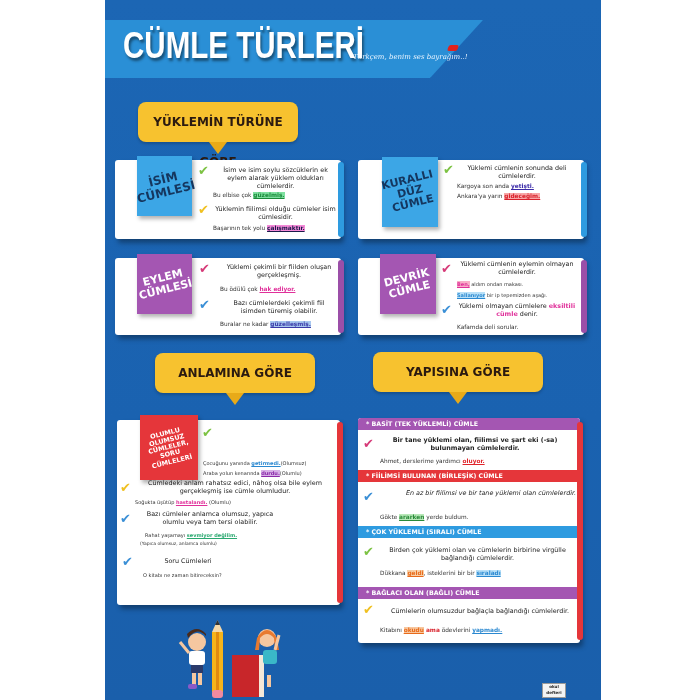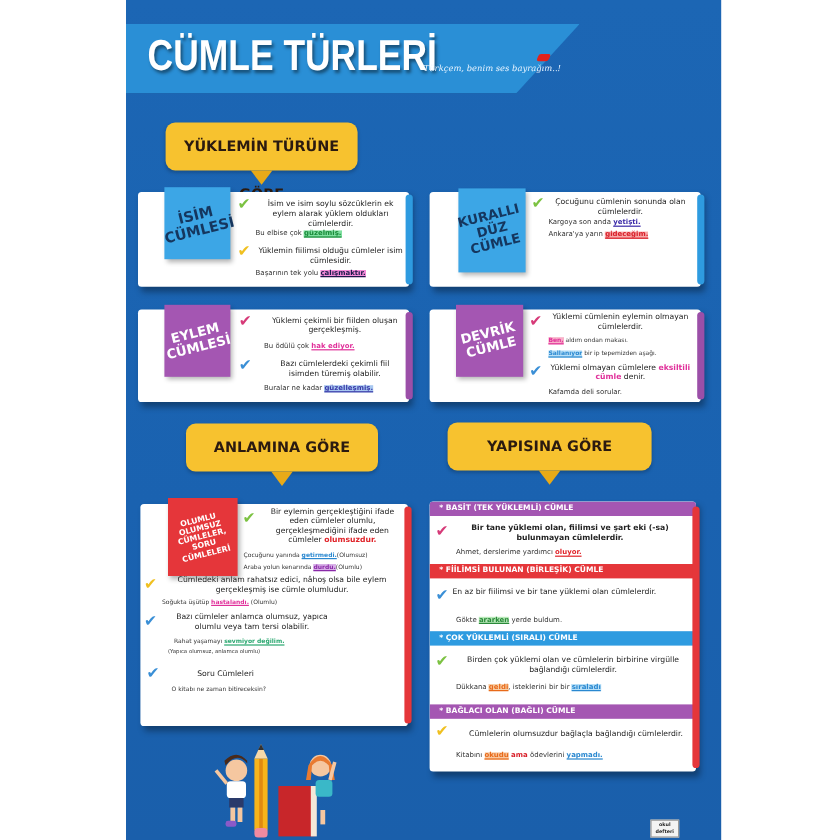--- a/index.html
+++ b/index.html
@@ -54,21 +54,21 @@
 
   <div class="card" style="left:253px;top:160px;width:226px;height:79px;">
     <div class="edge" style="background:#2e9be0;"></div>
   </div>
   <div class="label-box" style="left:277px;top:157px;width:56px;height:70px;background:#3ca6e6;color:#15365e;">
     <span style="font-size:11px;">KURALLI
 DÜZ
 CÜMLE</span>
   </div>
   <div class="check" style="left:338px;top:163px;color:#7cc242;">✔</div>
-  <div class="txt" style="left:352px;top:164px;width:120px;">Çocuğunu cümlenin sonunda olan cümlelerdir.</div>
+  <div class="txt" style="left:352px;top:164px;width:120px;">Yüklemi cümlenin sonunda deli cümlelerdir.</div>
   <div class="ex" style="left:352px;top:182px;"><span>Kargoya son anda </span><span class="hl" style="color:#3a2aa8;">yetişti.</span></div>
   <div class="ex" style="left:352px;top:192px;"><span>Ankara'ya yarın </span><span class="hl" style="color:#d8202a;background:#f8a8a8;">gideceğim.</span></div>
 
   <div class="card" style="left:10px;top:258px;width:226px;height:77px;">
     <div class="edge" style="background:#9b4fa8;"></div>
   </div>
   <div class="label-box" style="left:32px;top:254px;width:55px;height:60px;background:#a456b2;">
     <span style="font-size:11px;">EYLEM
 CÜMLESİ</span>
   </div>
@@ -101,21 +101,20 @@
     <div class="edge" style="background:#e5363a;"></div>
   </div>
   <div class="label-box" style="left:35px;top:415px;width:58px;height:65px;background:#e5363a;">
     <span style="font-size:6.5px;">OLUMLU
 OLUMSUZ
 CÜMLELER,
 SORU
 CÜMLELERİ</span>
   </div>
   <div class="check" style="left:97px;top:426px;color:#7cc242;">✔</div>
-  <div class="txt" style="left:112px;top:422px;width:120px;"><span>Bir eylemin gerçekleştiğini ifade eden cümleler olumlu, gerçekleşmediğini ifade eden cümleler </span><span style="color:#e0242a;font-weight:bold;">olumsuzdur.</span></div>
   <div class="ex" style="left:98px;top:459px;font-size:5px;"><span>Çocuğunu yanında </span><span class="hl" style="color:#2a88d0;">getirmedi.</span><span>(Olumsuz)</span></div>
   <div class="ex" style="left:98px;top:469px;font-size:5px;"><span>Araba yolun kenarında </span><span class="hl" style="color:#8a2aa8;background:#d8b0e8;">durdu.</span><span>(Olumlu)</span></div>
   <div class="check" style="left:15px;top:481px;color:#f0c020;">✔</div>
   <div class="txt" style="left:30px;top:479px;width:200px;">Cümledeki anlam rahatsız edici, nâhoş olsa bile eylem gerçekleşmiş ise cümle olumludur.</div>
   <div class="ex" style="left:30px;top:498px;font-size:5px;"><span>Soğukta üşütüp </span><span class="hl" style="color:#e0309a;">hastalandı.</span><span> (Olumlu)</span></div>
   <div class="check" style="left:15px;top:512px;color:#3a8fd6;">✔</div>
   <div class="txt" style="left:30px;top:510px;width:150px;">Bazı cümleler anlamca olumsuz, yapıca olumlu veya tam tersi olabilir.</div>
   <div class="ex" style="left:40px;top:531px;font-size:5px;"><span>Rahat yaşamayı </span><span class="hl" style="color:#2aa870;">sevmiyor değilim.</span></div>
   <div class="ex" style="left:35px;top:540px;font-size:4.5px;">(Yapıca olumsuz, anlamca olumlu)</div>
   <div class="check" style="left:17px;top:555px;color:#3a8fd6;">✔</div>
@@ -128,21 +127,21 @@
     <div class="sec-bar" style="top:108px;background:#2e9be0;">* ÇOK YÜKLEMLİ (SIRALI) CÜMLE</div>
     <div class="sec-bar" style="top:169px;background:#a456b2;">* BAĞLACI OLAN (BAĞLI) CÜMLE</div>
   </div>
   <div style="position:absolute;left:472px;top:422px;width:6px;height:218px;background:#e5363a;border-radius:3px;"></div>
 
   <div class="check" style="left:258px;top:437px;color:#d63a78;">✔</div>
   <div class="txt" style="left:275px;top:436px;width:190px;font-weight:bold;">Bir tane yüklemi olan, fiilimsi ve şart eki (-sa) bulunmayan cümlelerdir.</div>
   <div class="ex" style="left:275px;top:457px;"><span>Ahmet, derslerime yardımcı </span><span class="hl" style="color:#e0242a;">oluyor.</span></div>
 
   <div class="check" style="left:258px;top:490px;color:#3a8fd6;">✔</div>
-  <div class="txt" style="left:262px;top:489px;width:190px;">En az bir fiilimsi ve bir tane yüklemi olan cümlelerdir.</div>
+  <div class="txt" style="left:291px;top:489px;width:190px;font-style:italic;">En az bir fiilimsi ve bir tane yüklemi olan cümlelerdir.</div>
   <div class="ex" style="left:275px;top:513px;"><span>Gökte </span><span class="hl" style="color:#2a8a3a;background:#b8e8b8;">ararken</span><span> yerde buldum.</span></div>
 
   <div class="check" style="left:258px;top:545px;color:#7cc242;">✔</div>
   <div class="txt" style="left:275px;top:546px;width:195px;">Birden çok yüklemi olan ve cümlelerin birbirine virgülle bağlandığı cümlelerdir.</div>
   <div class="ex" style="left:275px;top:569px;"><span>Dükkana </span><span class="hl" style="color:#e86a1a;background:#f8d0a8;">geldi</span><span>, isteklerini bir bir </span><span class="hl" style="color:#2a88d0;background:#b8e0f8;">sıraladı</span></div>
 
   <div class="check" style="left:258px;top:603px;color:#f0c020;">✔</div>
   <div class="txt" style="left:275px;top:607px;width:200px;">Cümlelerin olumsuzdur bağlaçla bağlandığı cümlelerdir.</div>
   <div class="ex" style="left:275px;top:626px;"><span>Kitabını </span><span class="hl" style="color:#e86a1a;background:#f8c8a0;">okudu</span><span style="font-weight:bold;color:#d8202a;"> ama</span><span> ödevlerini </span><span class="hl" style="color:#2a88d0;">yapmadı.</span></div>
 

